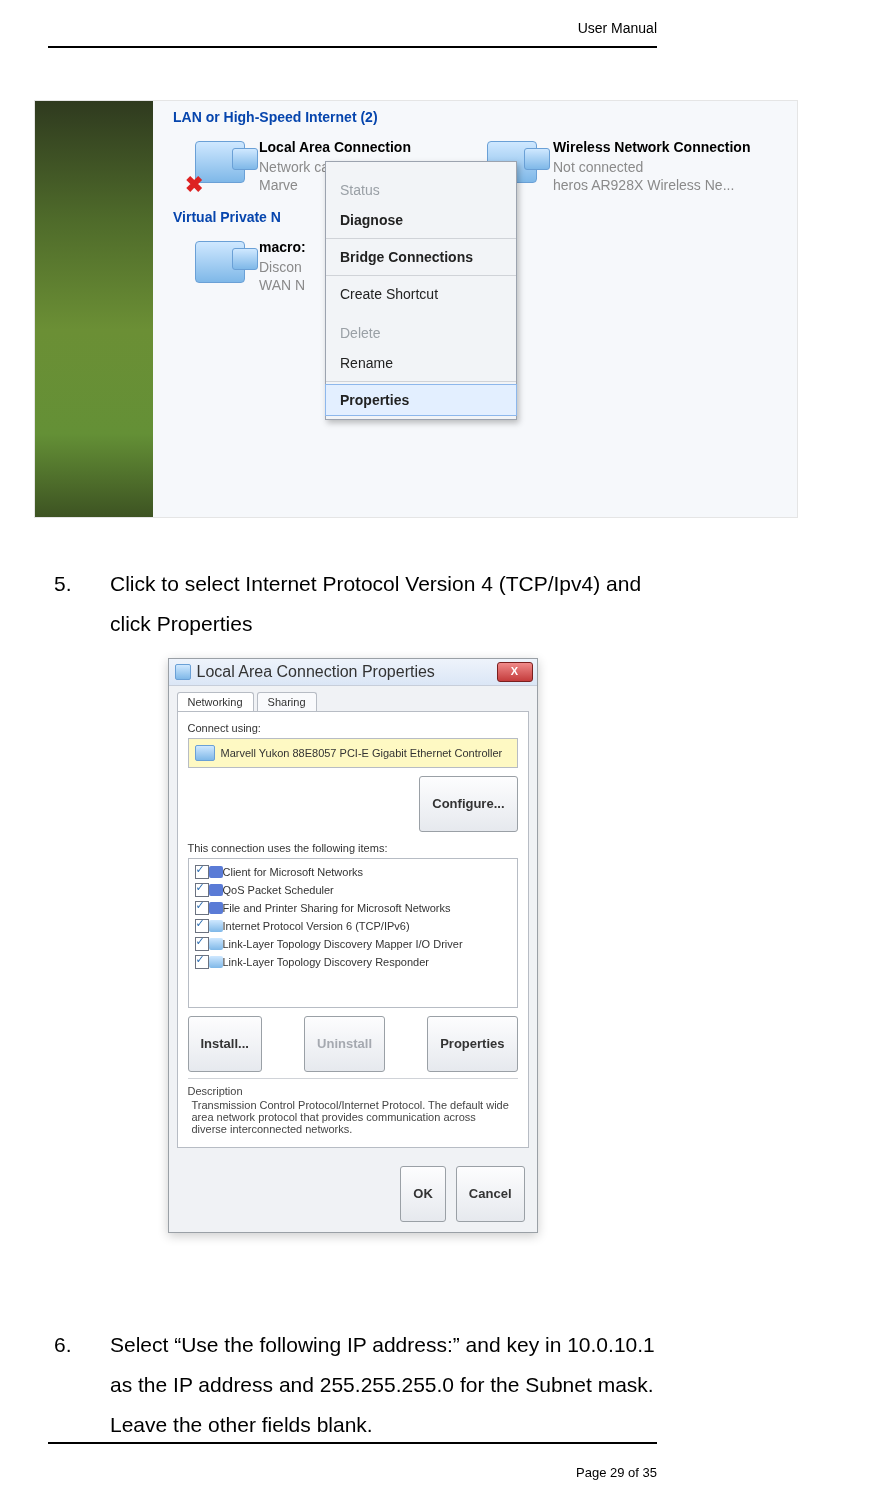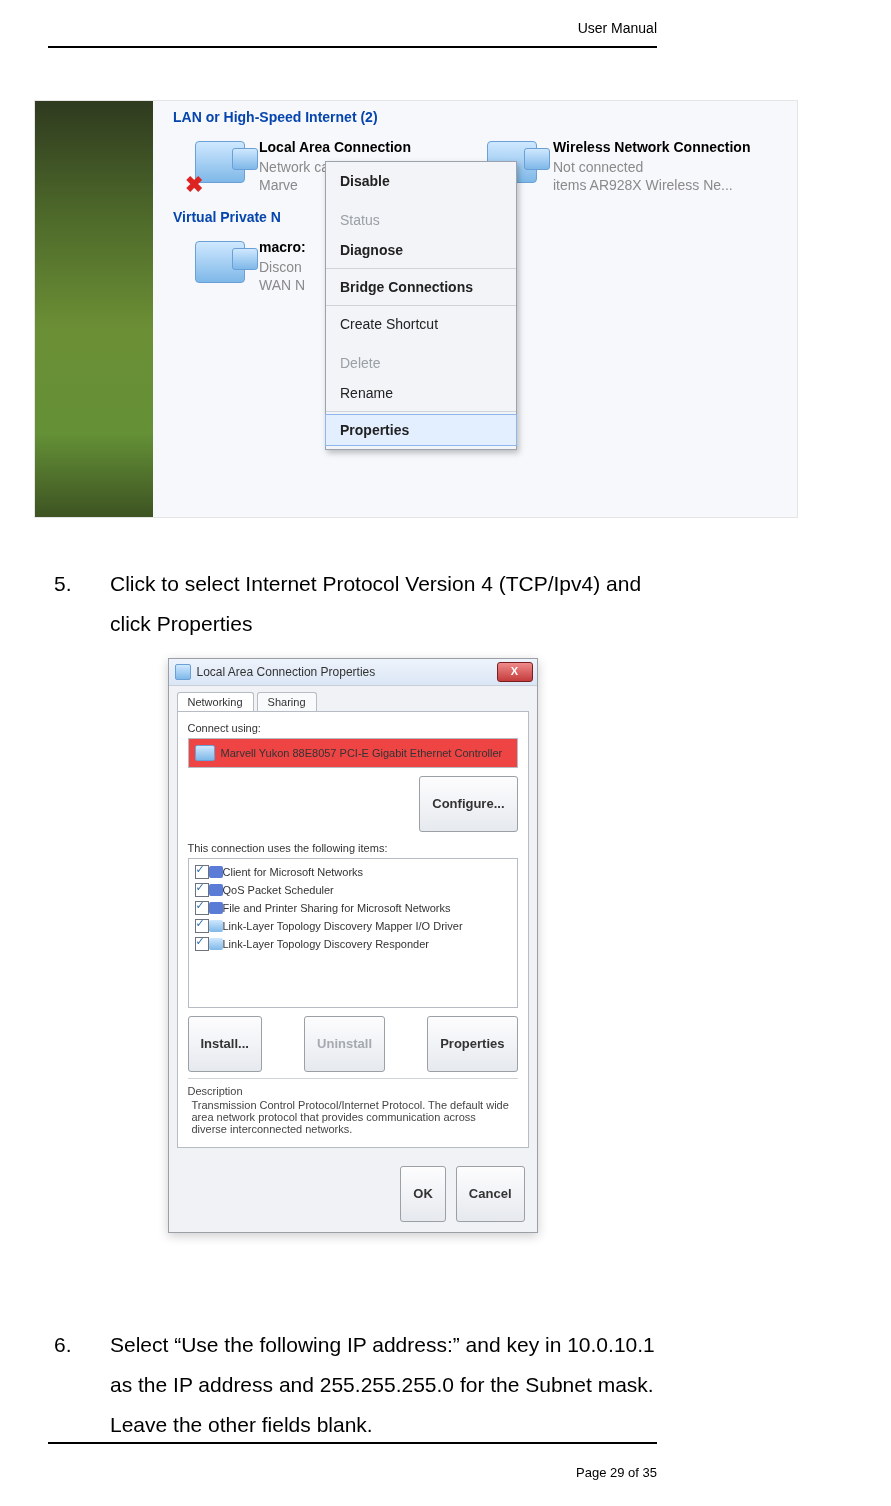--- a/index.html
+++ b/index.html
@@ -128,39 +128,39 @@
     color:#333;
   }
   .fig2 .titlebar{
     height:26px;
     background:linear-gradient(180deg,#eef3fb,#dbe6f6);
     border-bottom:1px solid #c7ceda;
     display:flex; align-items:center;
     padding:0 6px;
     position:relative;
   }
-  .fig2 .titlebar .ttl{ font-size:12px; }
+  .fig2 .titlebar .ttl{ font-size:16px; }
   .fig2 .titlebar .closebtn{
     position:absolute; right:4px; top:3px;
     width:34px; height:18px;
     background:linear-gradient(180deg,#f08a8a,#c43c3c);
     border:1px solid #7a1f1f; border-radius:3px;
     color:#fff; font-weight:700; text-align:center; font-size:11px; line-height:16px;
   }
   .fig2 .tabs { padding:6px 8px 0 8px; }
   .fig2 .tab {
     display:inline-block; padding:3px 10px;
     border:1px solid #b7bcc4; border-bottom:none;
     background:#f9fafc; font-size:11px;
     border-radius:3px 3px 0 0;
   }
   .fig2 .tab.active{ background:#fff; font-weight:400; }
   .fig2 .body { background:#fff; margin:0 8px 8px 8px; border:1px solid #b7bcc4; padding:10px; }
   .fig2 .adapterbox{
-    border:1px solid #b7bcc4; background:#ef4444;
+    border:1px solid #b7bcc4; background:#fef9c3;
     padding:6px; margin-top:4px; display:flex; align-items:center; gap:6px;
   }
   .mini-nic{
     width:18px;height:14px;background:linear-gradient(180deg,#cfe8ff,#7fb8e8);
     border:1px solid #6aa0d6;border-radius:2px;flex:0 0 auto;
   }
   .btn {
     display:inline-flex; align-items:center; justify-content:center;
     height:22px; padding:16px 12px;
     background:linear-gradient(180deg,#fdfdfe,#e6e9ee);
@@ -220,31 +220,30 @@
 
       <div class="net-icon" style="left:160px; top:40px;"></div>
       <span class="redx" style="left:150px; top:74px;">✖</span>
       <div class="txt bold" style="left:224px; top:38px;">Local Area Connection</div>
       <div class="txt grey" style="left:224px; top:58px;">Network cable unplugged</div>
       <div class="txt grey" style="left:224px; top:76px;">Marve</div>
 
       <div class="net-icon" style="left:452px; top:40px;"></div>
       <div class="txt bold" style="left:518px; top:38px;">Wireless Network Connection</div>
       <div class="txt grey" style="left:518px; top:58px;">Not connected</div>
-      <div class="txt grey" style="left:518px; top:76px;">items AR928X Wireless Ne...</div>
+      <div class="txt grey" style="left:518px; top:76px;">heros AR928X Wireless Ne...</div>
 
       <div class="grp-label blue-link" style="left:138px; top:108px;">Virtual Private N</div>
 
       <div class="net-icon" style="left:160px; top:140px;"></div>
       <div class="txt bold" style="left:224px; top:138px;">macro:</div>
       <div class="txt grey" style="left:224px; top:158px;">Discon</div>
       <div class="txt grey" style="left:224px; top:176px;">WAN N</div>
 
       <div class="context-menu">
-        <div class="mi bold">Disable</div>
         <div class="mi disabled">Status</div>
         <div class="mi bold">Diagnose</div>
         <div class="sep"></div>
         <div class="mi bold">Bridge Connections</div>
         <div class="sep"></div>
         <div class="mi">Create Shortcut</div>
         <div class="mi disabled">Delete</div>
         <div class="mi">Rename</div>
         <div class="sep"></div>
         <div class="mi sel">Properties</div>
@@ -290,20 +289,25 @@
                 <span class="lbl">QoS Packet Scheduler</span>
               </div>
             <div class="itm">
                 <span class="chk"></span>
                 <span class="svc-ico"></span>
                 <span class="lbl">File and Printer Sharing for Microsoft Networks</span>
               </div>
             <div class="itm">
                 <span class="chk"></span>
                 <span class="svc-ico net"></span>
+                <span class="lbl">Internet Protocol Version 6 (TCP/IPv6)</span>
+              </div>
+            <div class="itm">
+                <span class="chk"></span>
+                <span class="svc-ico net"></span>
                 <span class="lbl">Link-Layer Topology Discovery Mapper I/O Driver</span>
               </div>
             <div class="itm">
                 <span class="chk"></span>
                 <span class="svc-ico net"></span>
                 <span class="lbl">Link-Layer Topology Discovery Responder</span>
               </div>
           </div>
           <div class="btnrow">
             <span class="btn">Install...</span>

